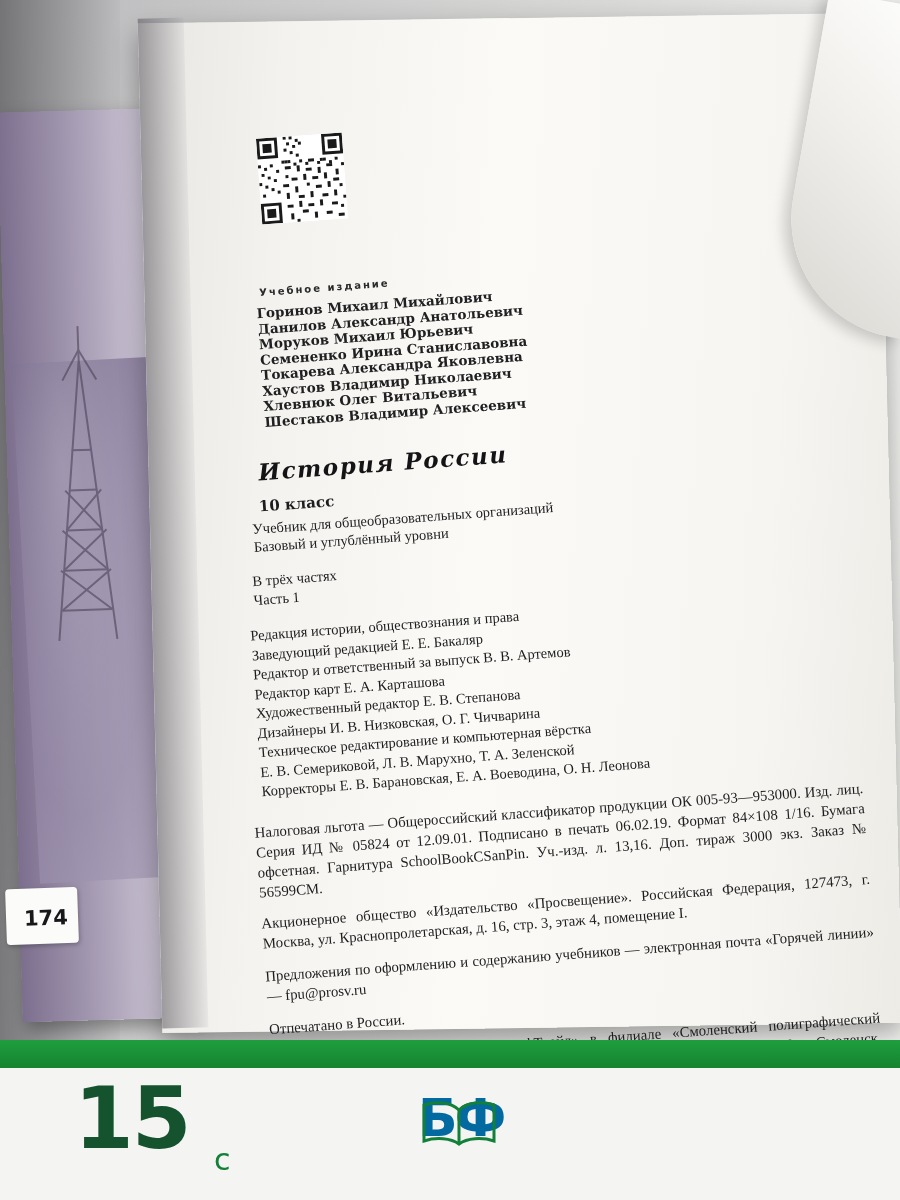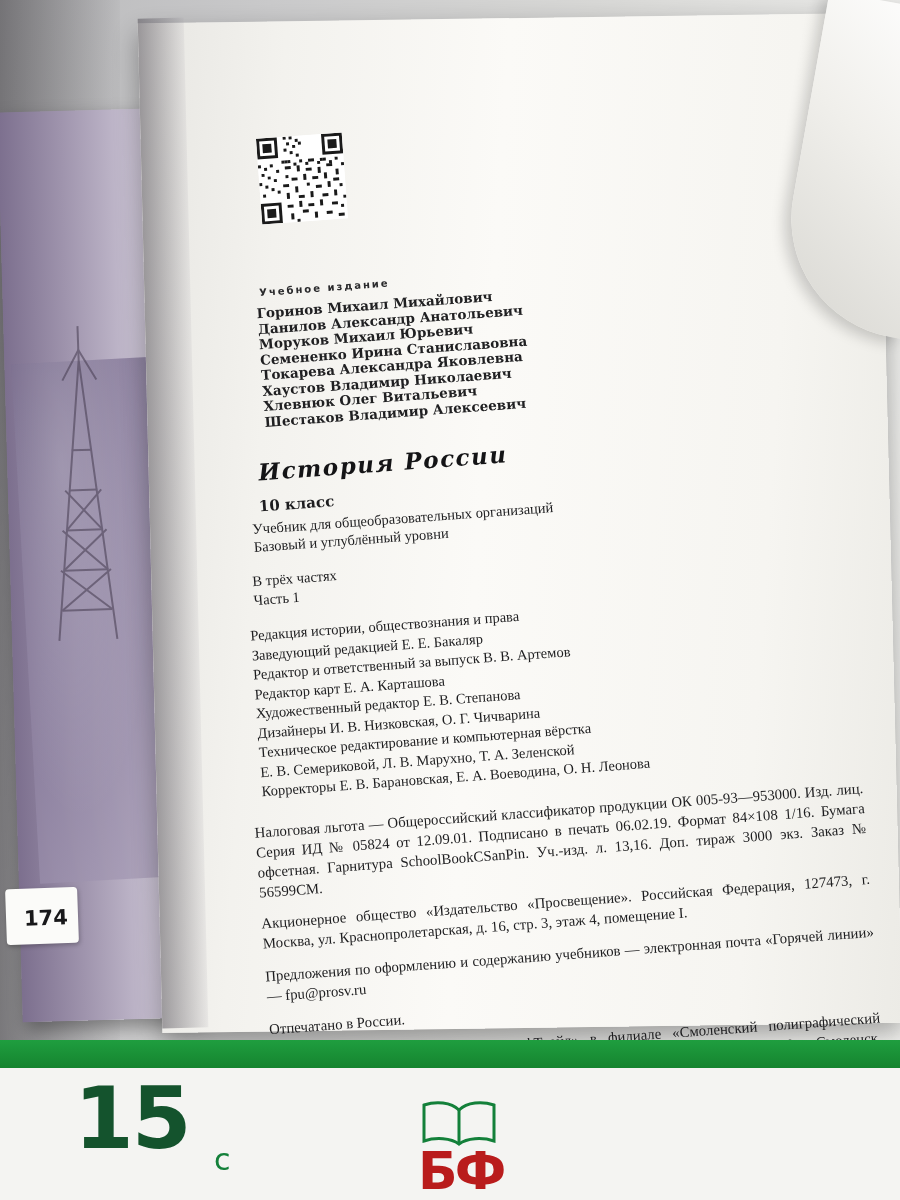--- a/index.html
+++ b/index.html
@@ -53,25 +53,25 @@
   }
   .promo-price-unit {
     position: absolute;
     left: 214px; top: 1142px;
     font-family: "DejaVu Sans", sans-serif;
     font-size: 30px;
     color: #13803a;
   }
   .promo-logo-mark {
     position: absolute;
-    left: 418px; top: 1141px;
+    left: 418px; top: 1088px;
     font-family: "DejaVu Sans", sans-serif;
     font-weight: 700;
     font-size: 52px;
-    color: #b91c1c;
+    color: #0369a1;
     letter-spacing: -3px;
   }
   .promo-book-icon {
     position: absolute;
     left: 418px; top: 1096px;
     width: 82px; height: 52px;
   }
   .promo-logo-text {
     position: absolute;
     left: 506px; top: 1092px;

